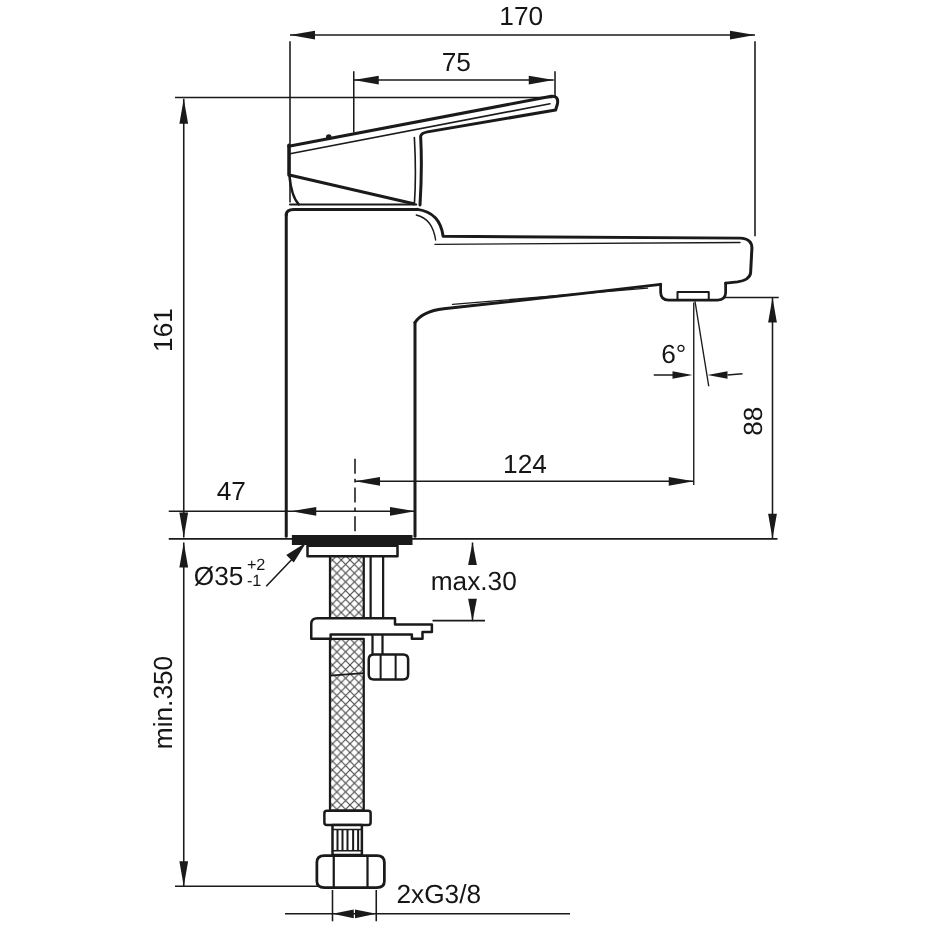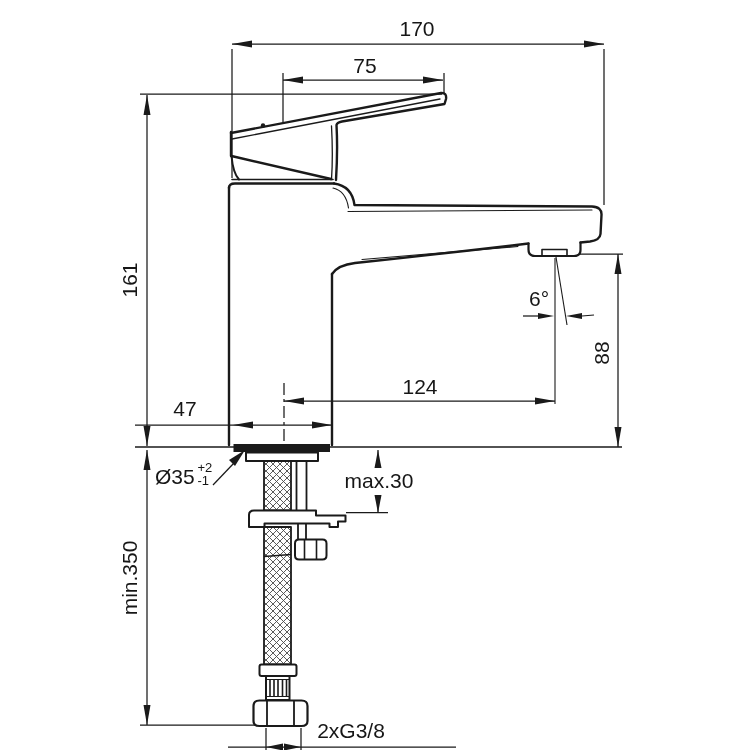--- a/index.html
+++ b/index.html
@@ -1,17 +1,17 @@
 <!DOCTYPE html>
 <html><head>
 <meta charset="utf-8">
 <style>
   html,body{margin:0;padding:0;background:#fff;}
   body{width:750px;height:750px;position:relative;font-family:"Liberation Sans",sans-serif;}
-  #stage{position:absolute;left:0;top:16px;width:750px;height:688px;}
+  #stage{position:absolute;left:0;top:0;width:750px;height:688px;}
   svg{display:block;}
   .dim-text{font-family:"Liberation Sans",sans-serif;font-size:21px;fill:#161616;}
   .dim-text-small{font-family:"Liberation Sans",sans-serif;font-size:13px;fill:#161616;}
 </style>
 </head>
 <body>
 
 <div id="stage">
 <svg width="750" height="750" viewBox="0 0 750 750">
   <defs>

